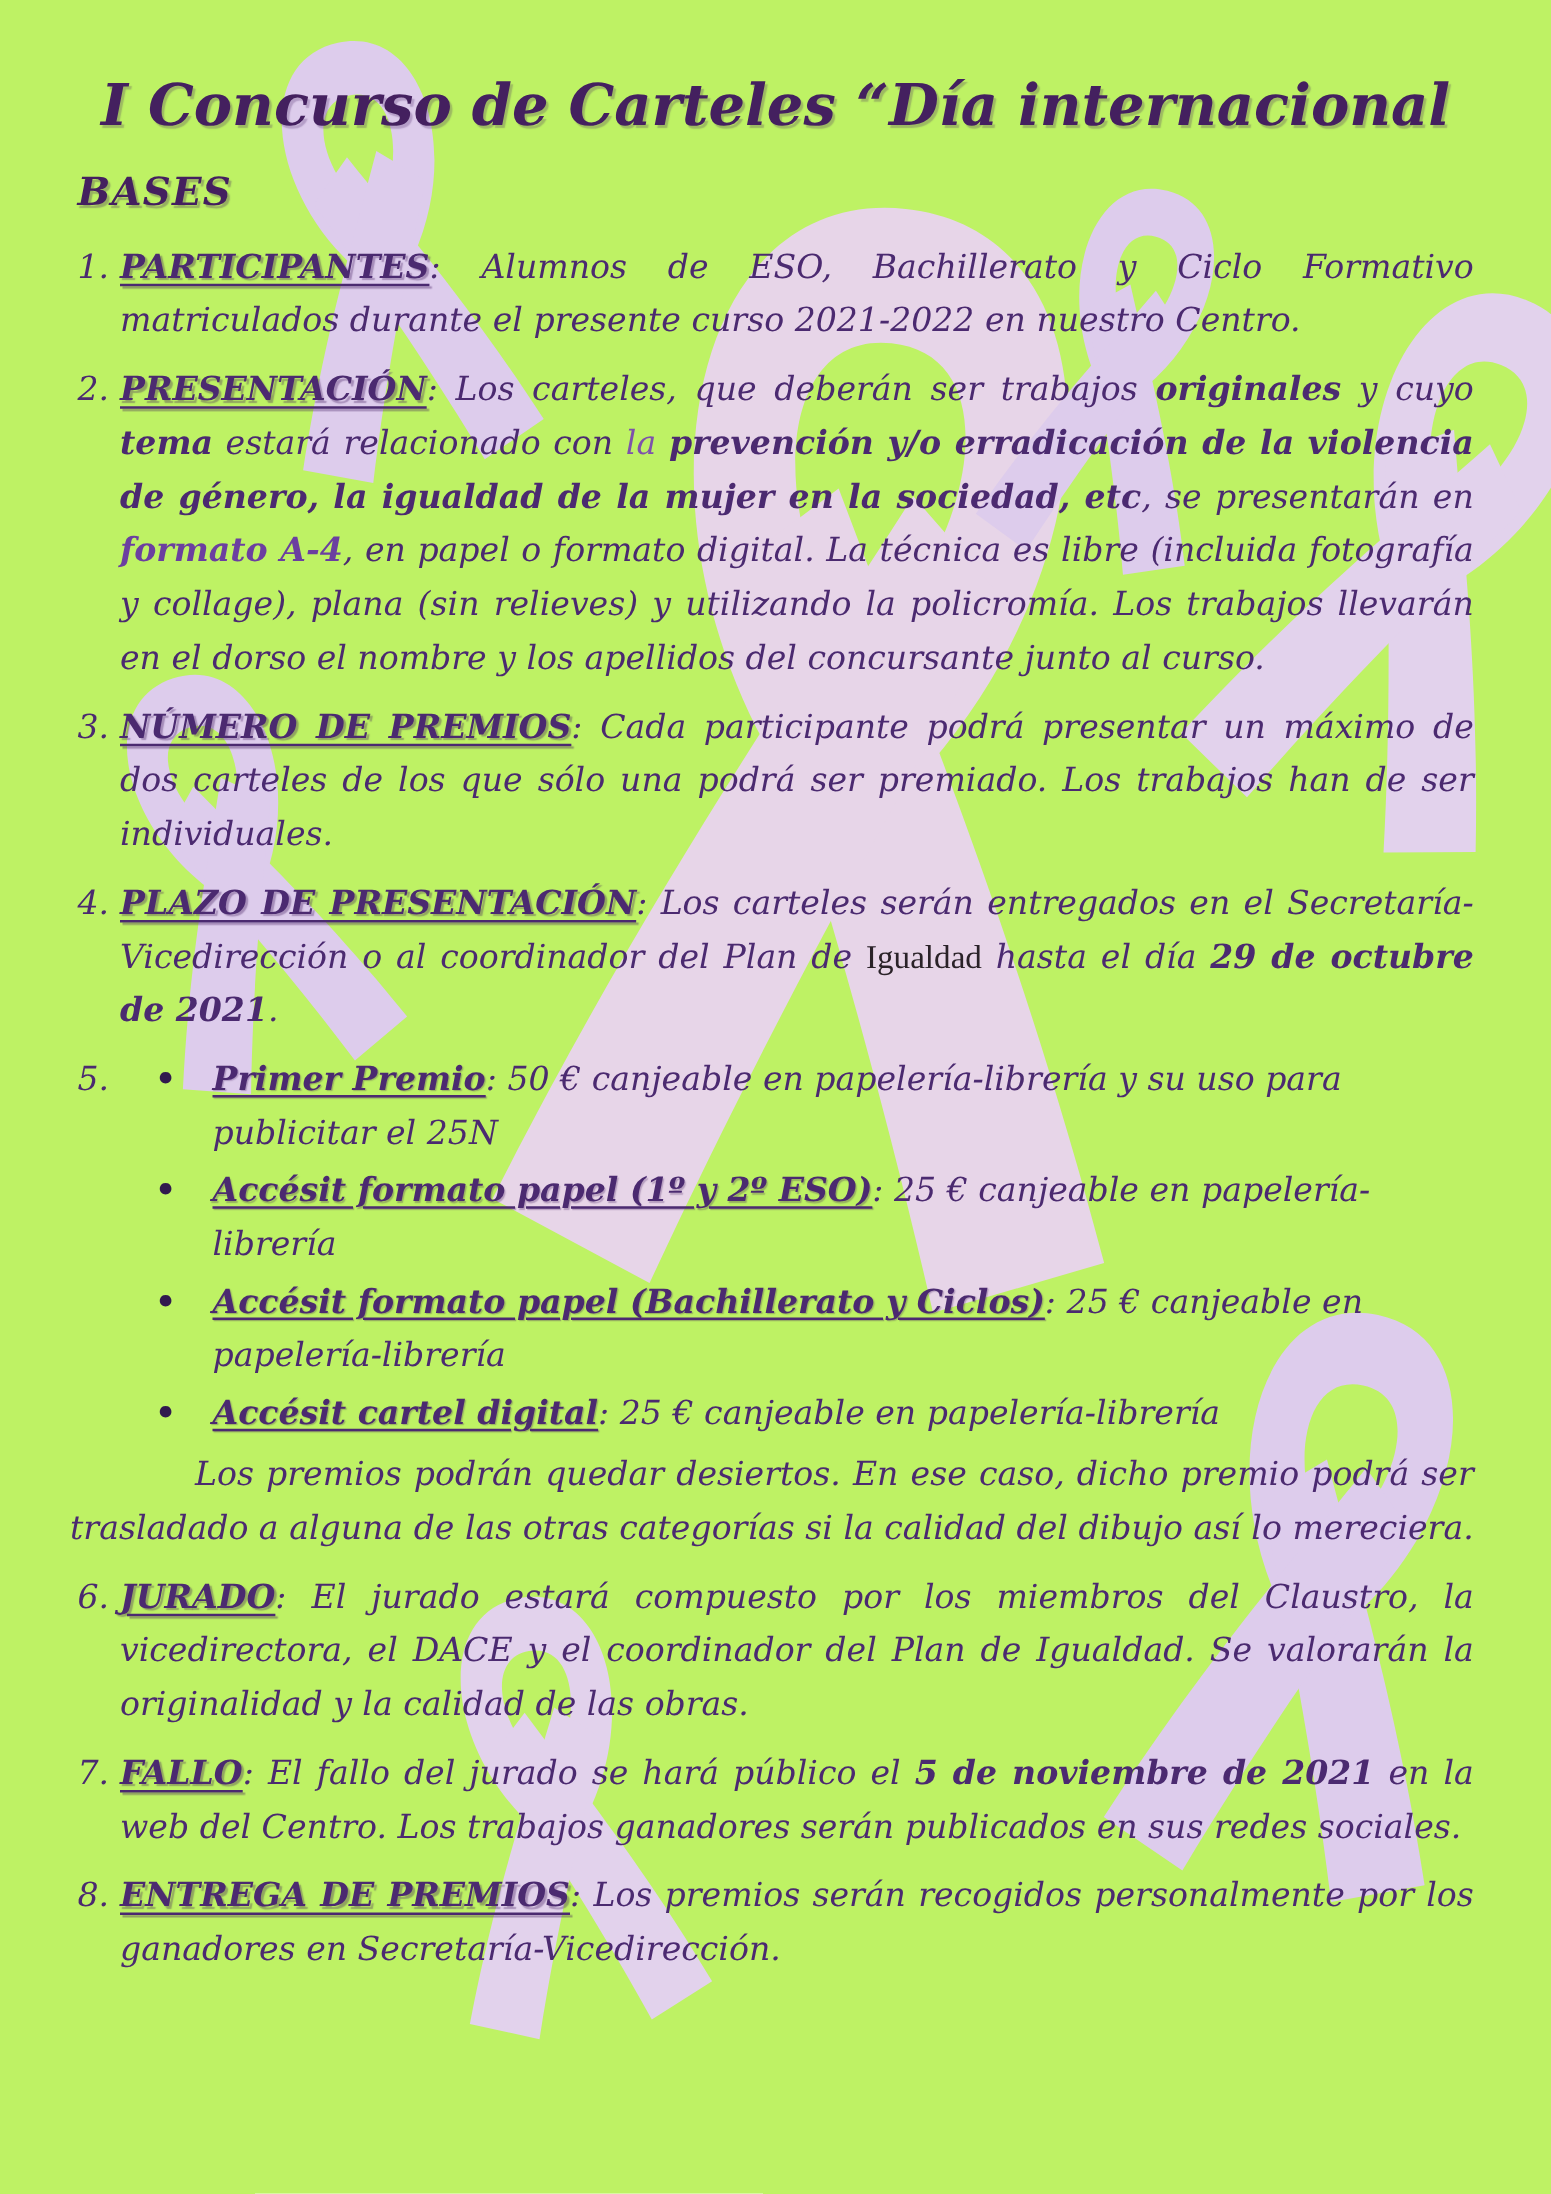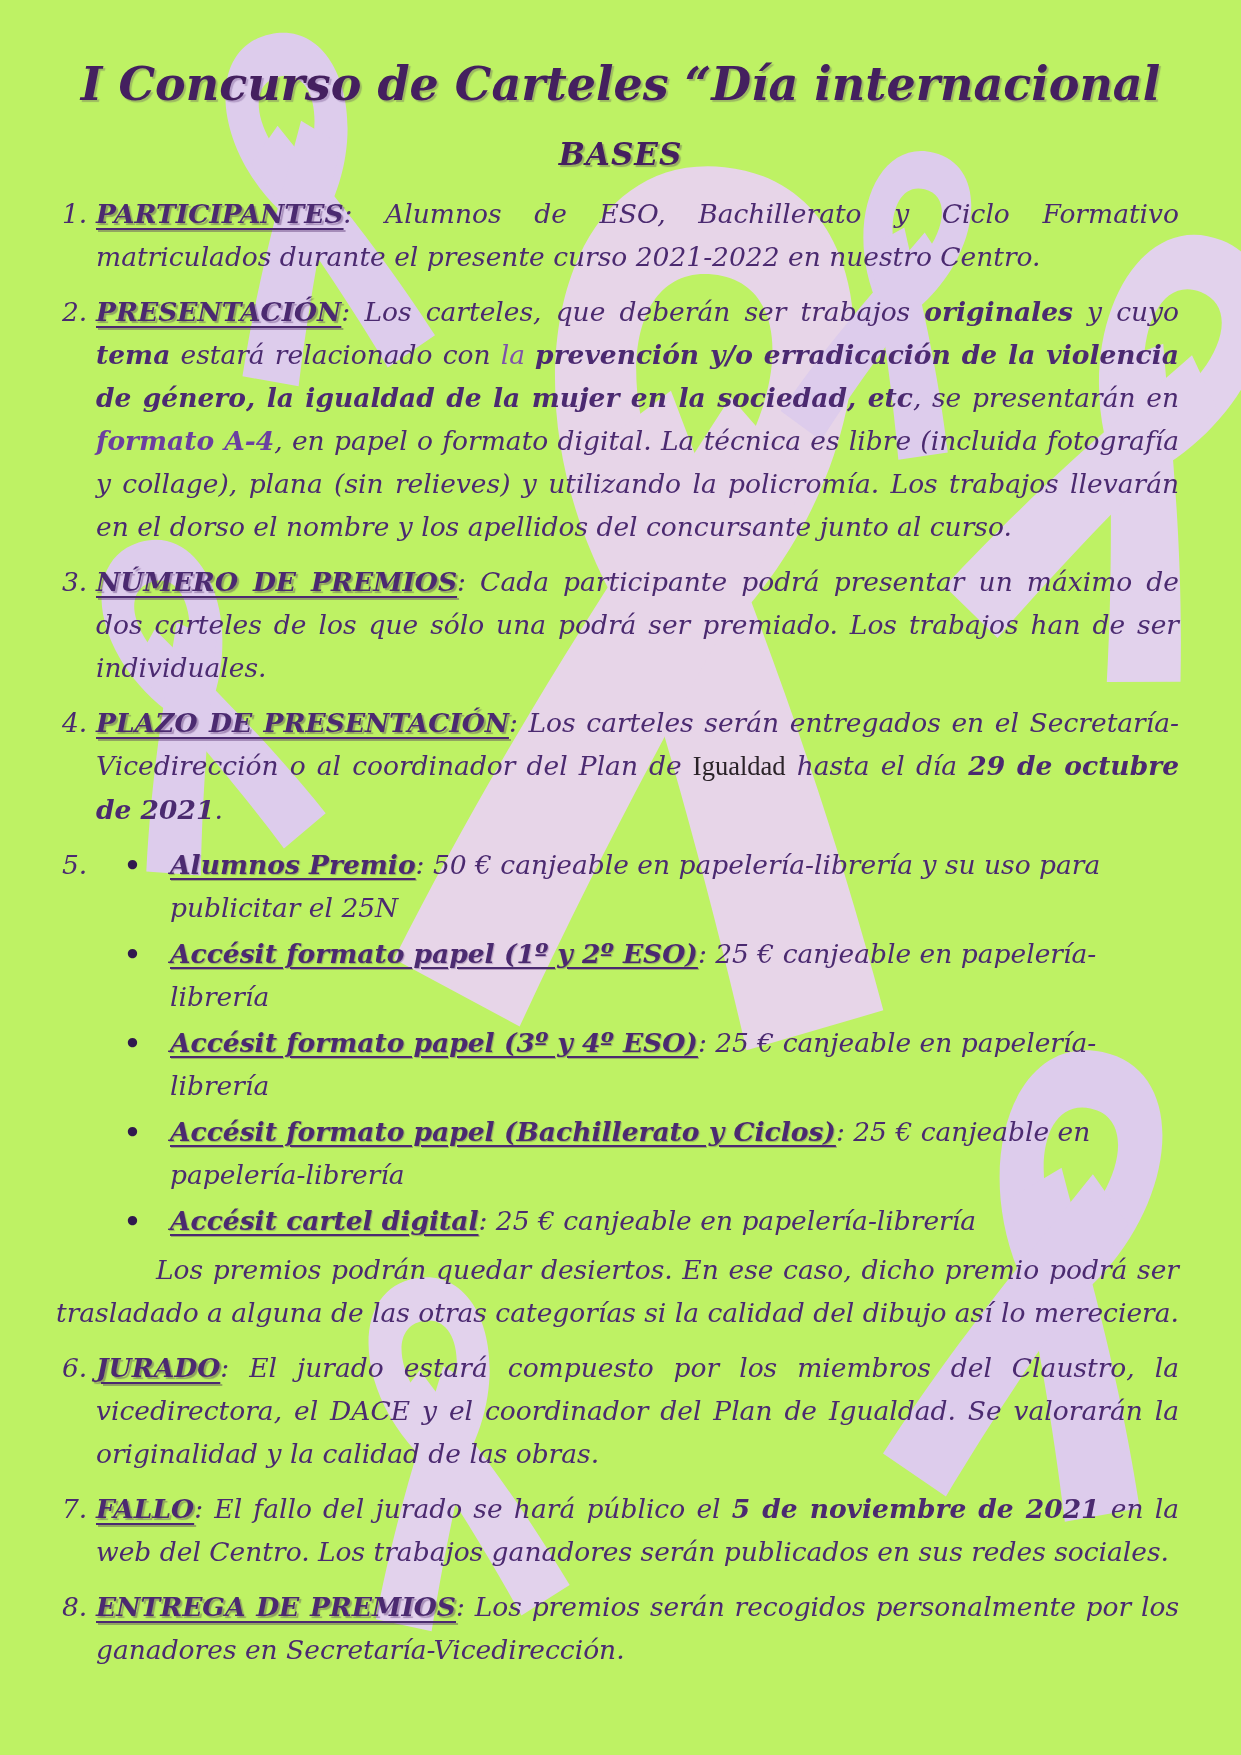--- a/index.html
+++ b/index.html
@@ -36,21 +36,21 @@
     text-align:center;
     font-size:46px;
     line-height:80px;
     font-weight:700;
     color:var(--title-color);
     text-shadow:2px 2px 1px rgba(60,20,90,0.25);
     white-space:nowrap;
   }
   .subtitle{
     margin:12px 0 20px 0;
-    text-align:center;
+    text-align:left;
     font-size:31px;
     font-weight:700;
     letter-spacing:1px;
     color:var(--title-color);
     text-shadow:2px 2px 1px rgba(60,20,90,0.3);
   }
   ol.bases{
     list-style:none;
     margin:0;padding:0;
     font-size:26.5px;
@@ -142,23 +142,22 @@
     </h1>
 
     <div class="subtitle">BASES</div>
 
     <ol class="bases">
         <li><span class="num">1.</span><span><span class="seg-heading">PARTICIPANTES</span><span class="seg-normal">: Alumnos de ESO, Bachillerato y Ciclo Formativo matriculados durante el presente curso 2021-2022 en nuestro Centro.</span></span></li>
         <li><span class="num">2.</span><span><span class="seg-heading">PRESENTACIÓN</span><span class="seg-normal">: Los carteles, que deberán ser trabajos </span><span class="seg-bold">originales</span><span class="seg-normal"> y cuyo </span><span class="seg-bold">tema</span><span class="seg-normal"> estará relacionado con </span><span class="seg-light">la</span><span class="seg-normal"> </span><span class="seg-bold">prevención y/o erradicación de la violencia de género, la igualdad de la mujer en la sociedad, etc</span><span class="seg-normal">, se presentarán en </span><span class="seg-violet">formato A-4</span><span class="seg-normal">, en papel o formato digital. La técnica es libre (incluida fotografía y collage), plana (sin relieves) y utilizando la policromía. Los trabajos llevarán en el dorso el nombre y los apellidos del concursante junto al curso.</span></span></li>
         <li><span class="num">3.</span><span><span class="seg-heading">NÚMERO DE PREMIOS</span><span class="seg-normal">: Cada participante podrá presentar un máximo de dos carteles de los que sólo una podrá ser premiado. Los trabajos han de ser individuales.</span></span></li>
         <li><span class="num">4.</span><span><span class="seg-heading">PLAZO DE PRESENTACIÓN</span><span class="seg-normal">: Los carteles serán entregados en el Secretaría-Vicedirección o al coordinador del Plan de </span><span class="seg-roman">Igualdad</span><span class="seg-normal"> hasta el día </span><span class="seg-bold">29 de octubre de 2021</span><span class="seg-normal">.</span></span></li>
         <li><span class="num">5.</span><ul class="premios">
-            <li><span class="seg-bullet-label">Alumnos Premio</span><span class="seg-normal">: 50 € canjeable en papelería-librería y su uso para publicitar el 25N</span></li>
+            <li><span class="seg-bullet-label">Primer Premio</span><span class="seg-normal">: 50 € canjeable en papelería-librería y su uso para publicitar el 25N</span></li>
             <li><span class="seg-bullet-label">Accésit formato papel (1º y 2º ESO)</span><span class="seg-normal">: 25 € canjeable en papelería-librería</span></li>
-            <li><span class="seg-bullet-label">Accésit formato papel (3º y 4º ESO)</span><span class="seg-normal">: 25 € canjeable en papelería-librería</span></li>
             <li><span class="seg-bullet-label">Accésit formato papel (Bachillerato y Ciclos)</span><span class="seg-normal">: 25 € canjeable en papelería-librería</span></li>
             <li><span class="seg-bullet-label">Accésit cartel digital</span><span class="seg-normal">: 25 € canjeable en papelería-librería</span></li>
           </ul><div class="note">Los premios podrán quedar desiertos. En ese caso, dicho premio podrá ser trasladado a alguna de las otras categorías si la calidad del dibujo así lo mereciera.</div></li>
         <li><span class="num">6.</span><span><span class="seg-heading">JURADO</span><span class="seg-normal">: El jurado estará compuesto por los miembros del Claustro, la vicedirectora, el DACE y el coordinador del Plan de Igualdad. Se valorarán la originalidad y la calidad de las obras.</span></span></li>
         <li><span class="num">7.</span><span><span class="seg-heading">FALLO</span><span class="seg-normal">: El fallo del jurado se hará público el </span><span class="seg-bold">5 de noviembre de 2021</span><span class="seg-normal"> en la web del Centro. Los trabajos ganadores serán publicados en sus redes sociales.</span></span></li>
         <li><span class="num">8.</span><span><span class="seg-heading">ENTREGA DE PREMIOS</span><span class="seg-normal">: Los premios serán recogidos personalmente por los ganadores en Secretaría-Vicedirección.</span></span></li>
       </ol>
 
   </div>
 </div>

